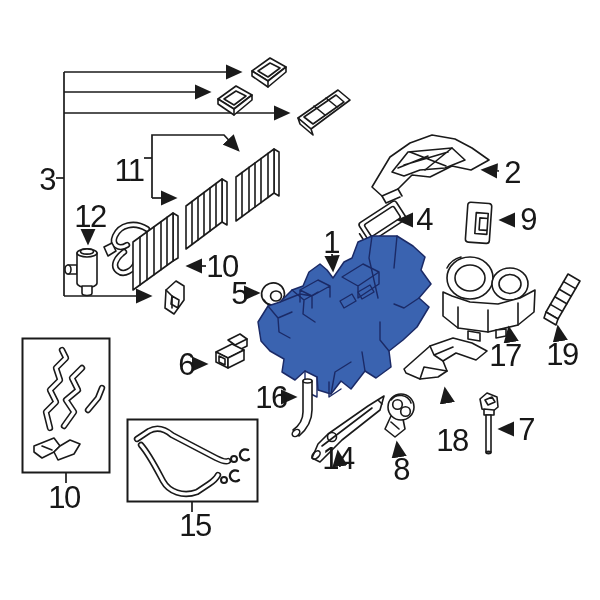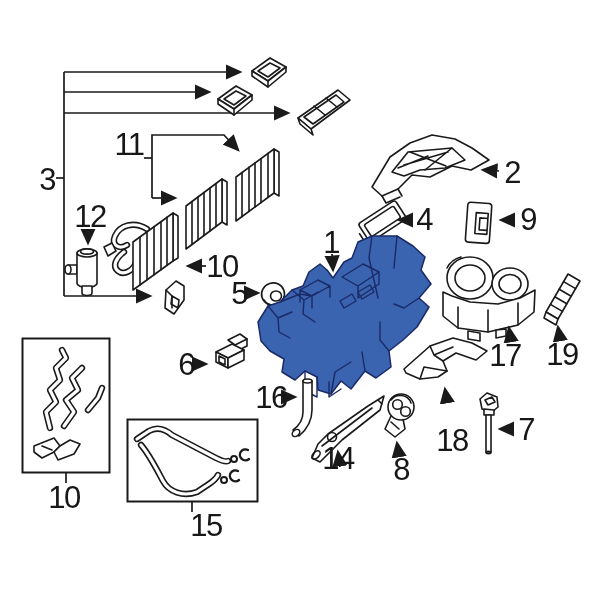--- a/index.html
+++ b/index.html
@@ -261,22 +261,22 @@
   <div class="callout" style="left:331px;top:242px">1</div>
   <div class="callout" style="left:512px;top:172px">2</div>
   <div class="callout" style="left:47px;top:179px">3</div>
   <div class="callout" style="left:424px;top:219px">4</div>
   <div class="callout" style="left:239px;top:293px">5</div>
   <div class="callout" style="left:186px;top:364px">6</div>
   <div class="callout" style="left:526px;top:429px">7</div>
   <div class="callout" style="left:401px;top:469px">8</div>
   <div class="callout" style="left:528px;top:219px">9</div>
   <div class="callout" style="left:64px;top:497px">10</div>
-  <div class="callout" style="left:129px;top:144px">11</div>
+  <div class="callout" style="left:129px;top:170px">11</div>
   <div class="callout" style="left:90px;top:216px">12</div>
   <div class="callout" style="left:222px;top:266px">10</div>
   <div class="callout" style="left:338px;top:458px">14</div>
-  <div class="callout" style="left:206px;top:525px">15</div>
+  <div class="callout" style="left:195px;top:525px">15</div>
   <div class="callout" style="left:271px;top:397px">16</div>
   <div class="callout" style="left:505px;top:355px">17</div>
   <div class="callout" style="left:452px;top:440px">18</div>
   <div class="callout" style="left:562px;top:354px">19</div>
 </div>
 
 </body></html>

